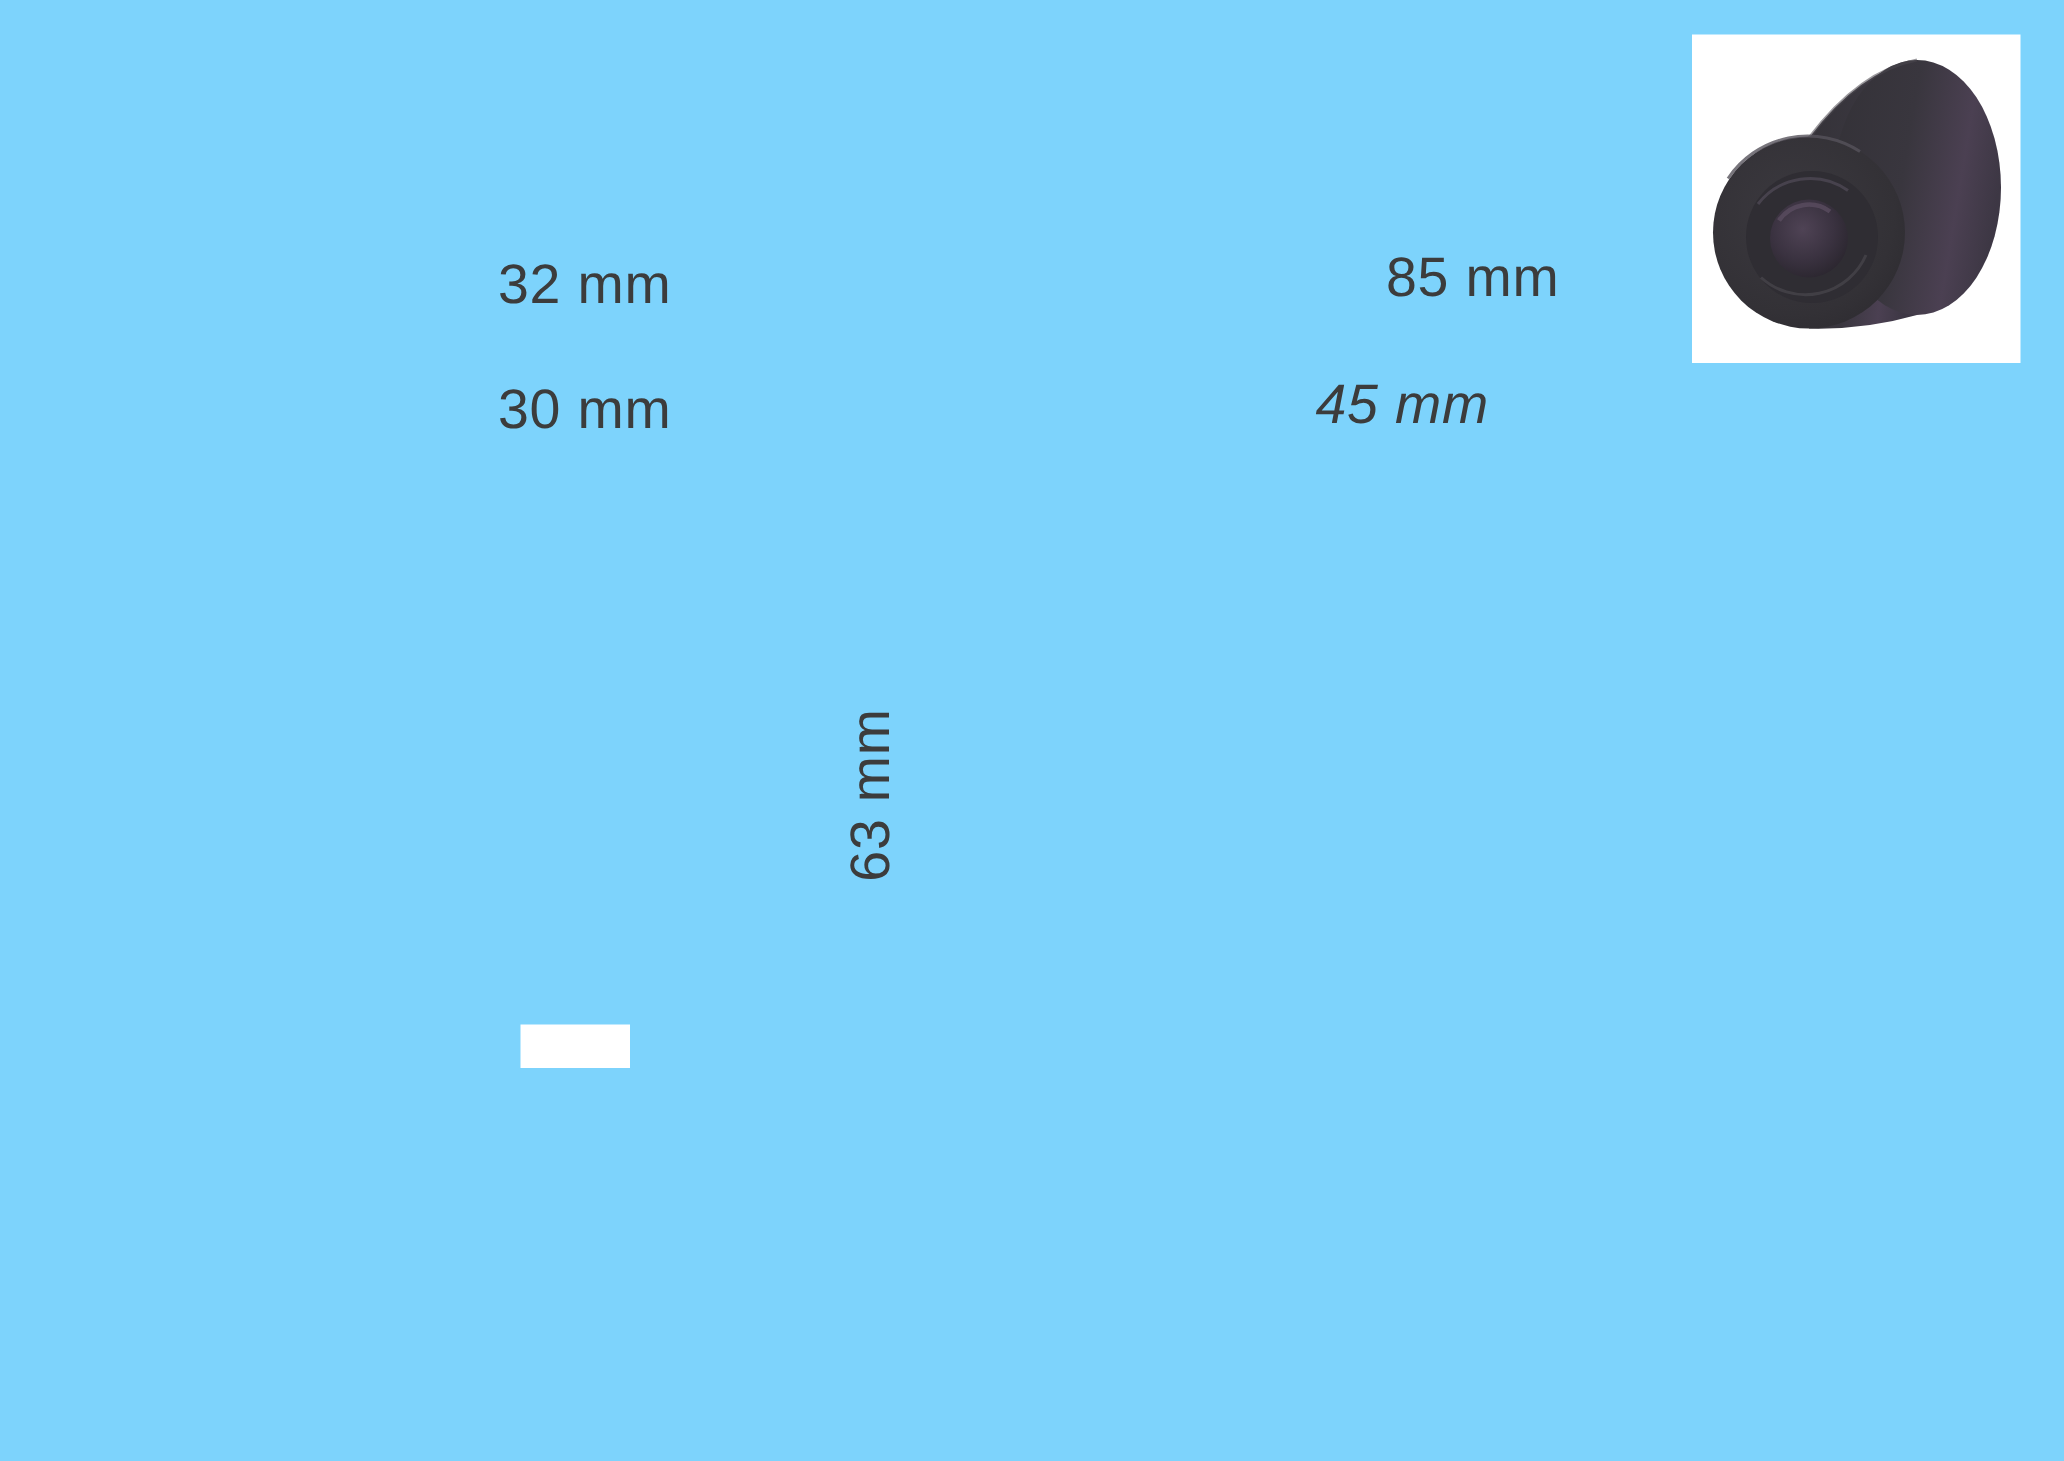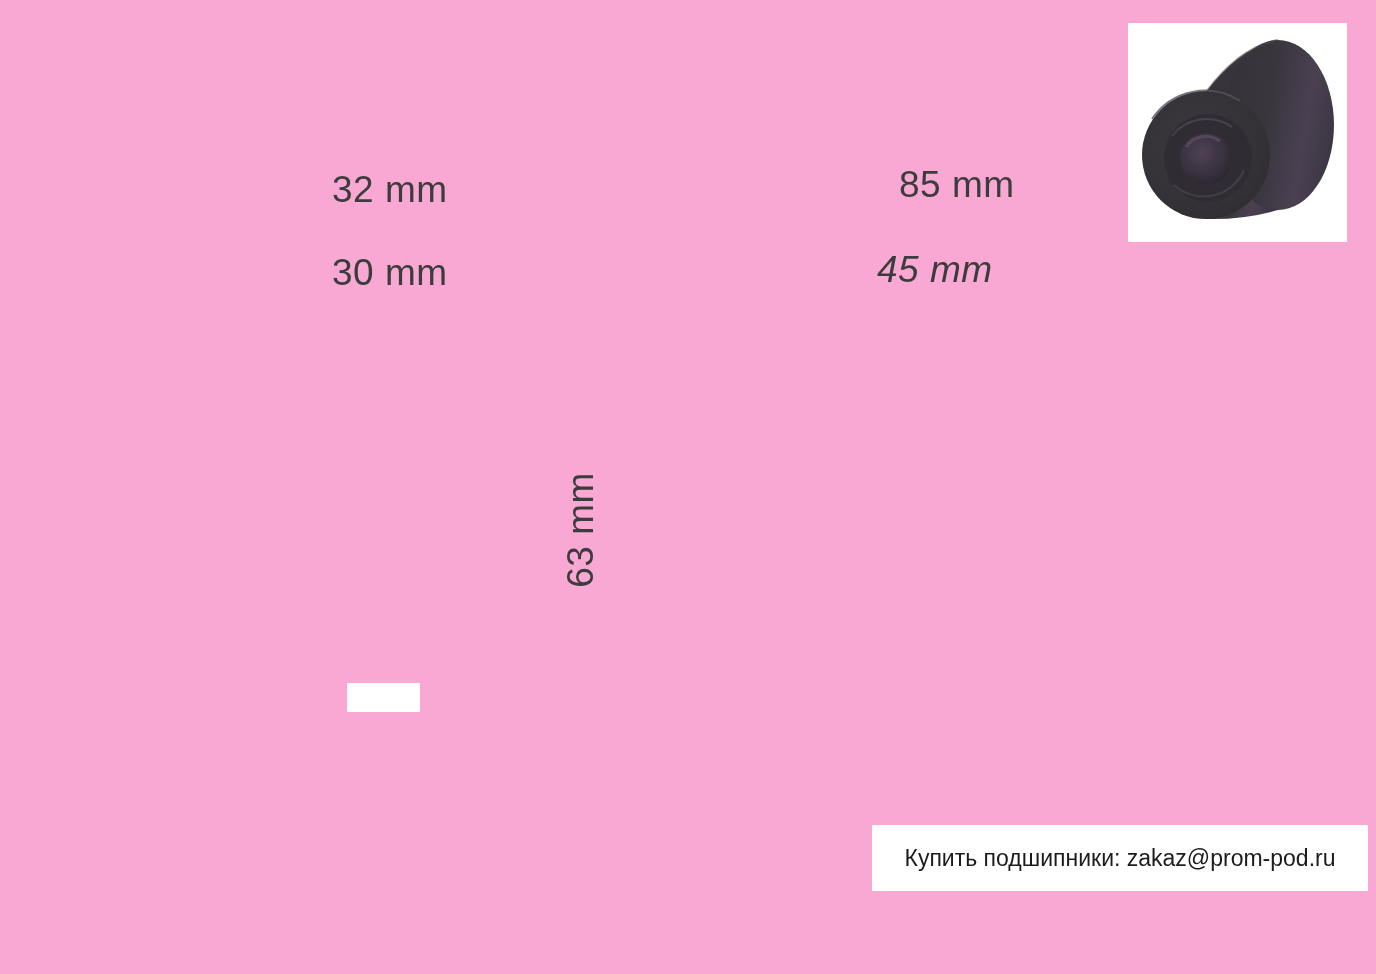--- a/index.html
+++ b/index.html
@@ -10,35 +10,35 @@
   body {
     width: 1376px;
     height: 974px;
     position: relative;
     overflow: hidden;
     font-family: "Liberation Sans", sans-serif;
   }
   .stage {
     position: absolute;
     inset: 0;
-    background: #f9a8d4;
+    background: #7dd3fc;
   }
 
   
   .dim {
     position: absolute;
     color: #3c3c3c;
     font-size: 37px;
     line-height: 1;
     white-space: nowrap;
     letter-spacing: 0.5px;
   }
   .dim-top-left-upper  { left: 332px; top: 171px; }
   .dim-top-left-lower  { left: 332px; top: 254px; }
-  .dim-top-right-upper { left: 899px; top: 166px; }
+  .dim-top-right-upper { left: 924px; top: 166px; }
   .dim-top-right-lower { left: 877px; top: 251px; font-style: italic; }
   .dim-vertical {
     left: 580px; top: 530px;
     transform: translate(-50%, -50%) rotate(-90deg);
   }
 
   
   .photo {
     position: absolute;
     left: 1128px; top: 23px;
@@ -119,17 +119,14 @@
       <path d="M 44,113 A 44 44 0 0 1 104,104" fill="none" stroke="#514b58" stroke-width="2" opacity="0.7"></path>
       <path d="M 46,162 A 44 44 0 0 0 116,147" fill="none" stroke="#4e4b52" stroke-width="2" opacity="0.6"></path>
 
       <circle cx="78" cy="136" r="26" fill="url(#boreG)"></circle>
       <path d="M 58,124 A 24 24 0 0 1 92,118" fill="none" stroke="#5e5064" stroke-width="3" opacity="0.7"></path>
     </svg>
   </div>
 
   <div class="blank-rect"></div>
 
-  <div class="banner">
-    <span>Купить подшипники: zakaz@prom-pod.ru</span>
-  </div>
 
 </div>
 
 </body></html>

